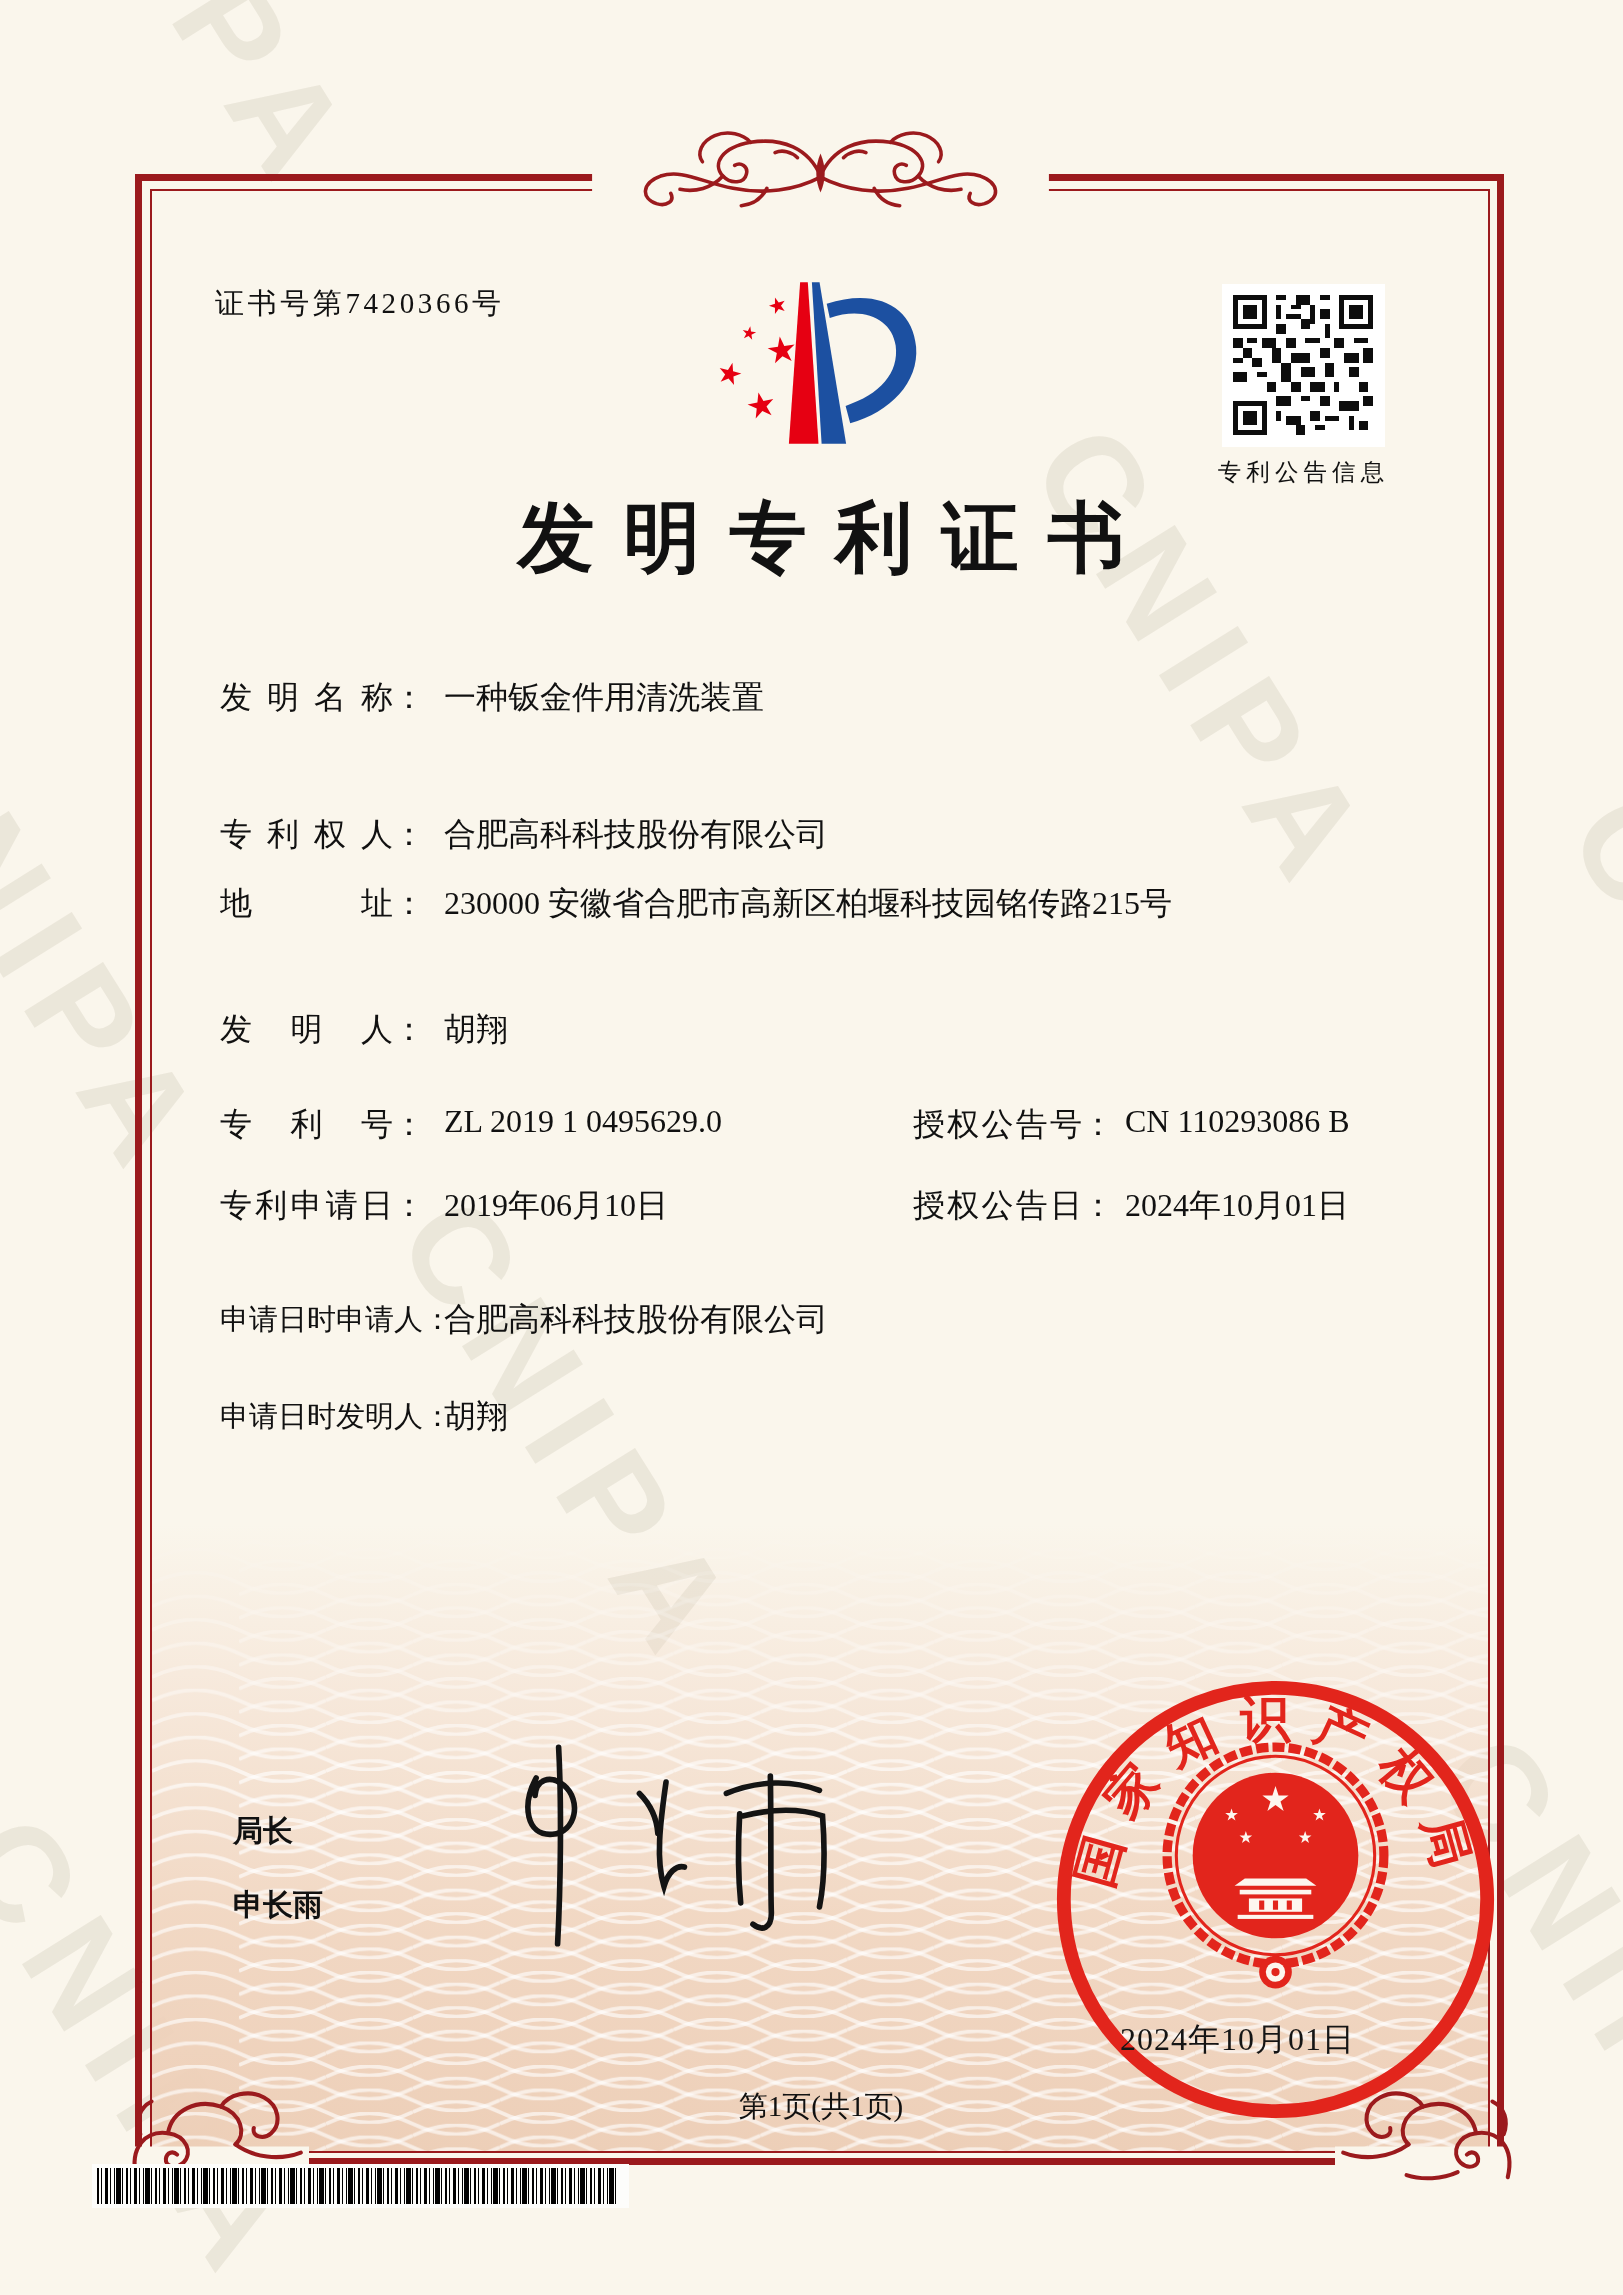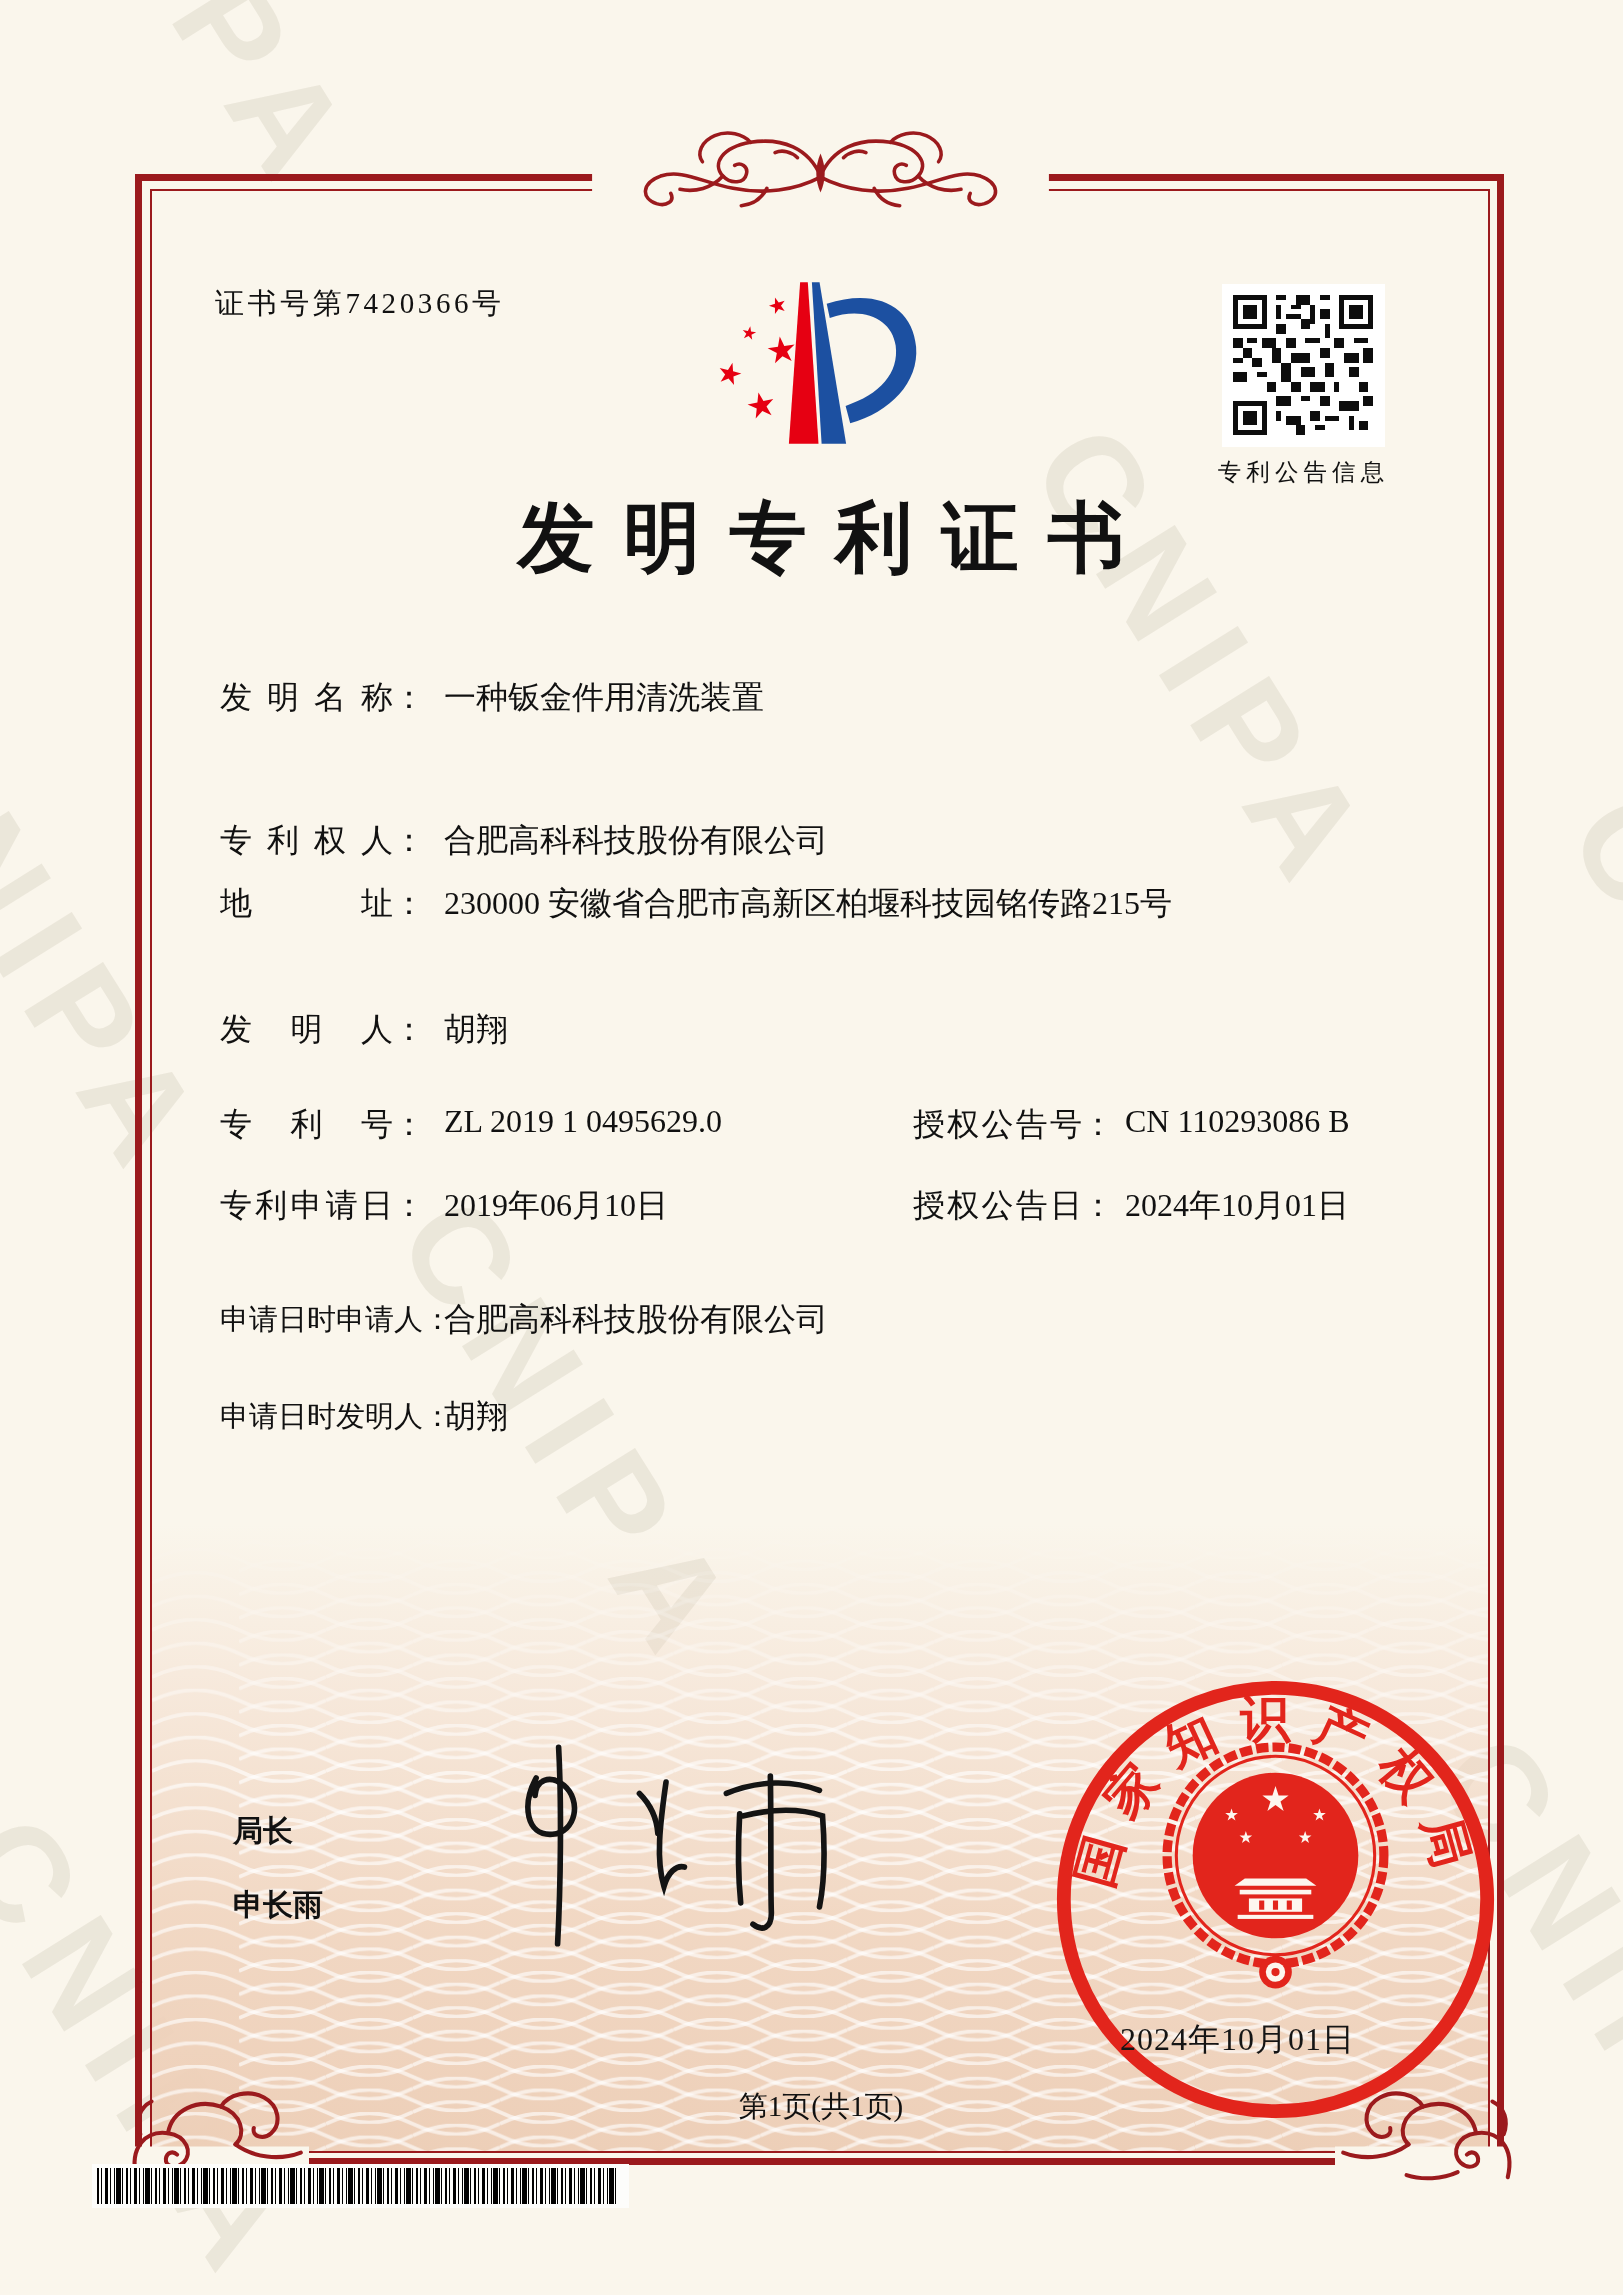--- a/index.html
+++ b/index.html
@@ -235,21 +235,21 @@
     </svg>
   </div>
   <div class="qr-label">专利公告信息</div>
 
   <div class="doc-title">发明专利证书</div>
 
   <div class="row" style="top:676px;">
     <span class="lbl">发明名称</span><span class="colon">：</span>
     <span class="val">一种钣金件用清洗装置</span>
   </div>
-  <div class="row" style="top:813px;margin-top:6px;">
+  <div class="row" style="top:813px;">
     <span class="lbl">专利权人</span><span class="colon">：</span>
     <span class="val">合肥高科科技股份有限公司</span>
   </div>
   <div class="row" style="top:882px;">
     <span class="lbl">地址</span><span class="colon">：</span>
     <span class="val">230000 安徽省合肥市高新区柏堰科技园铭传路215号</span>
   </div>
   <div class="row" style="top:1008px;">
     <span class="lbl">发明人</span><span class="colon">：</span>
     <span class="val">胡翔</span>

